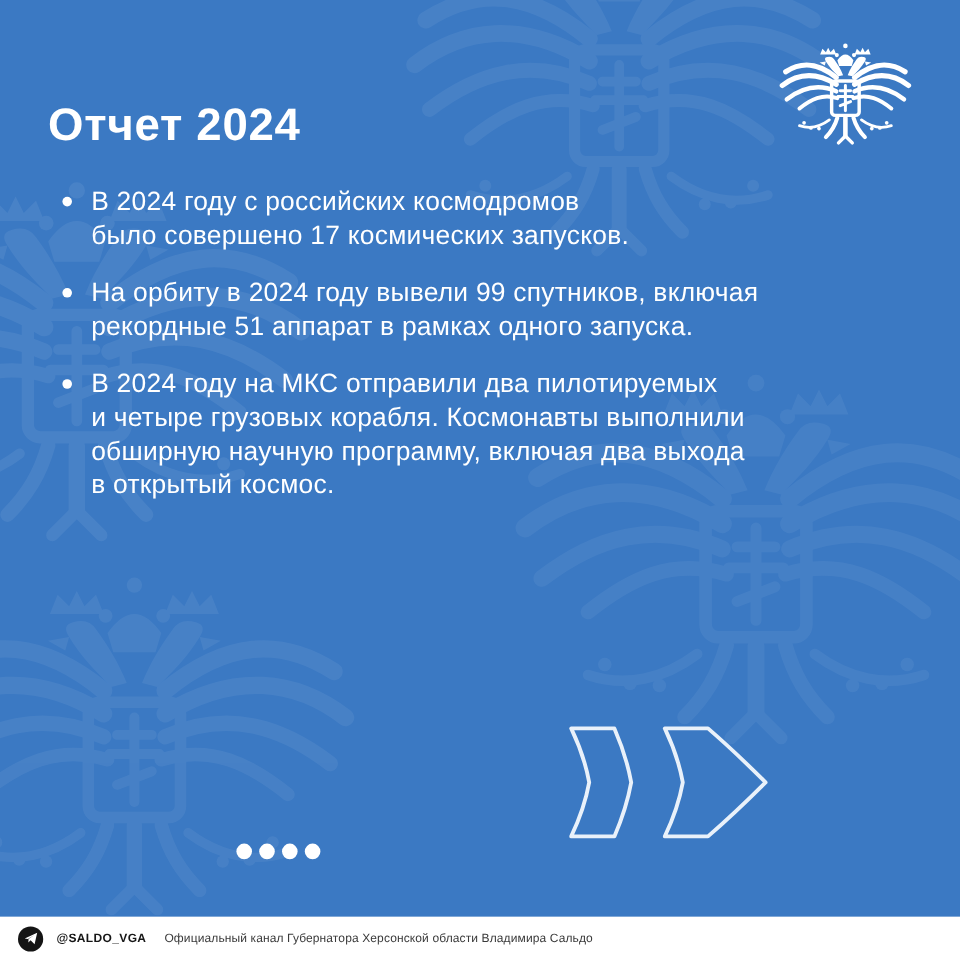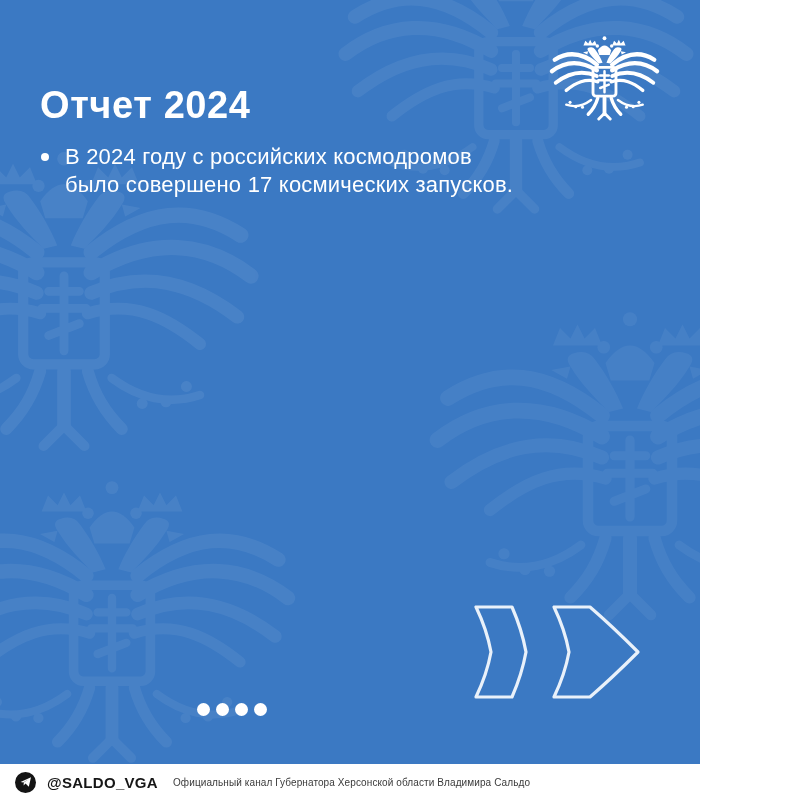--- a/index.html
+++ b/index.html
@@ -2,52 +2,52 @@
 <html><head>
 <meta charset="utf-8">
 <style>
   html,body{margin:0;padding:0;}
   body{
     width:800px;height:800px;position:relative;overflow:hidden;
     background:#ffffff;
     font-family:"Liberation Sans",sans-serif;
   }
   .card{
-    position:absolute;left:0;top:0;width:700px;height:764px;
+    position:absolute;left:0;top:0;width:800px;height:764px;
     background:#3B79C3;overflow:hidden;
   }
   .watermark{position:absolute;left:0;top:0;width:800px;height:764px;pointer-events:none;}
   .emblem{position:absolute;right:38px;top:33px;width:115px;height:88px;}
   .title{
     position:absolute;left:40px;top:84px;
     font-size:38px;font-weight:bold;color:#ffffff;letter-spacing:0.6px;
   }
   .bullets{
     position:absolute;left:40px;top:142px;width:700px;
-    margin:1px;padding:0;list-style:none;
+    margin:12px;padding:0;list-style:none;
     color:#ffffff;font-size:22px;line-height:28px;letter-spacing:0.2px;
   }
   .bullet{display:grid;grid-template-columns:24px 1fr;margin-bottom:20px;}
   .bullet .dot{width:8px;height:8px;border-radius:50%;background:#ffffff;margin-top:10px;}
   .bullet .text{white-space:pre-wrap;}
   .bullet .text b{font-weight:normal;}
   .chevrons{position:absolute;left:462px;top:604px;}
   .dots{position:absolute;left:197px;top:703px;display:flex;gap:6px;}
   .dots span{width:13px;height:13px;border-radius:50%;background:#ffffff;}
   .footer{
     position:absolute;left:0;bottom:0;width:800px;height:36px;
     background:#ffffff;display:flex;align-items:center;
     padding-left:15px;box-sizing:border-box;
   }
   .tg-badge{
     width:21px;height:21px;border-radius:50%;background:#141414;
     display:flex;align-items:center;justify-content:center;flex:0 0 auto;
     margin-right:11px;
   }
-  .handle{font-size:15px;font-weight:bold;color:#161616;letter-spacing:0.3px;}
+  .handle{font-size:10px;font-weight:bold;color:#161616;letter-spacing:0.3px;}
   .desc{font-size:10px;color:#3a3a3a;margin-left:15px;letter-spacing:0.1px;}
 </style>
 </head>
 <body>
 
 <div class="card">
 
   <svg class="watermark" viewBox="0 0 800 764" aria-hidden="true">
     <defs>
       <g id="eagle" stroke="#ffffff" fill="none" stroke-linecap="round" stroke-linejoin="round">
@@ -96,20 +96,32 @@
   </svg>
 
   <div class="title">Отчет 2024</div>
 
   <ul class="bullets">
       <li class="bullet">
         <span class="dot"></span>
         <span class="text">В 2024 году с российских космодромов
 было совершено <b>17 космических запусков</b>.</span>
       </li>
+      <li class="bullet">
+        <span class="dot"></span>
+        <span class="text">На орбиту в 2024 году вывели <b>99 спутников</b>, включая
+рекордные <b>51 аппарат</b> в рамках одного запуска.</span>
+      </li>
+      <li class="bullet">
+        <span class="dot"></span>
+        <span class="text">В 2024 году на МКС отправили <b>два пилотируемых
+и четыре грузовых корабля</b>. Космонавты выполнили
+обширную научную программу, включая <b>два выхода
+в открытый космос</b>.</span>
+      </li>
     </ul>
 
   <svg class="chevrons" width="200" height="96" viewBox="0 0 200 96" aria-hidden="true">
     <g stroke="#E9F1FA" stroke-width="3.2" fill="none" stroke-linejoin="round">
       <path d="M14,3 L50,3 Q60,26 64,48 Q60,70 50,93 L14,93 Q25,70 29,48 Q25,26 14,3 Z"></path>
       <path d="M92,3 L128,3 Q150,22 176,48 Q150,74 128,93 L92,93 Q103,70 107,48 Q103,26 92,3 Z"></path>
     </g>
   </svg>
 
   <div class="dots">

